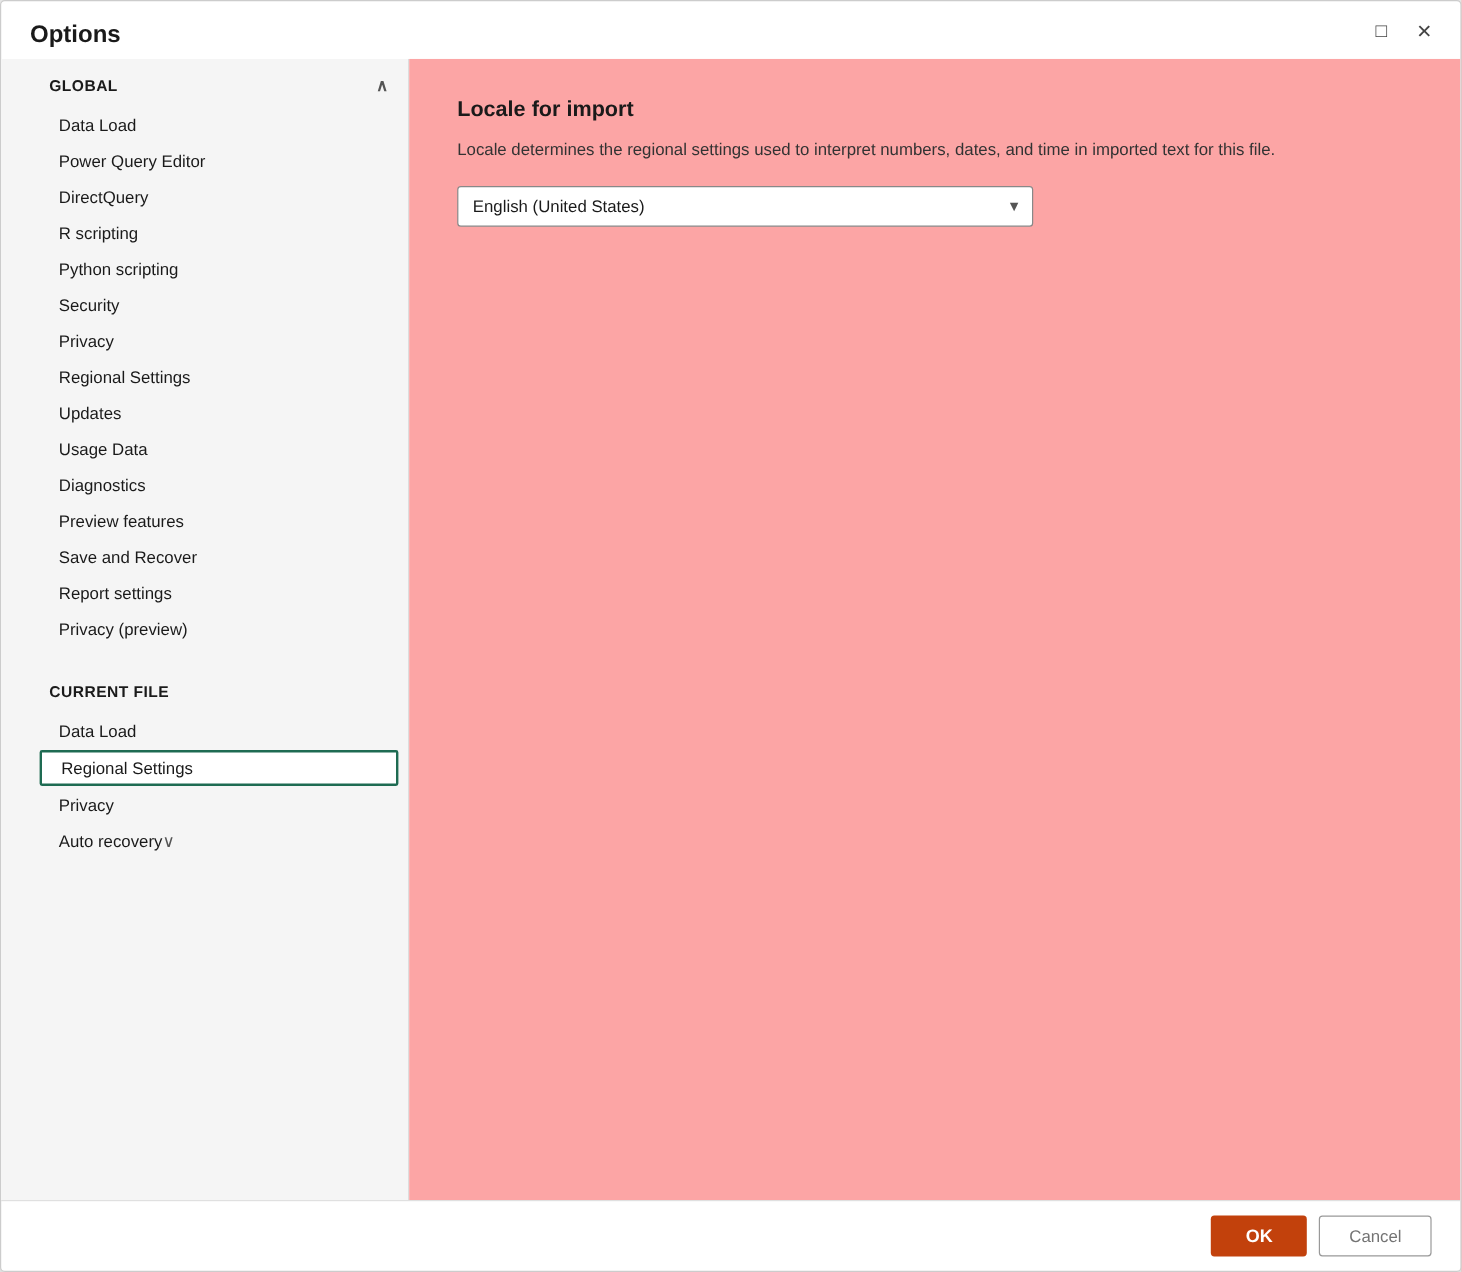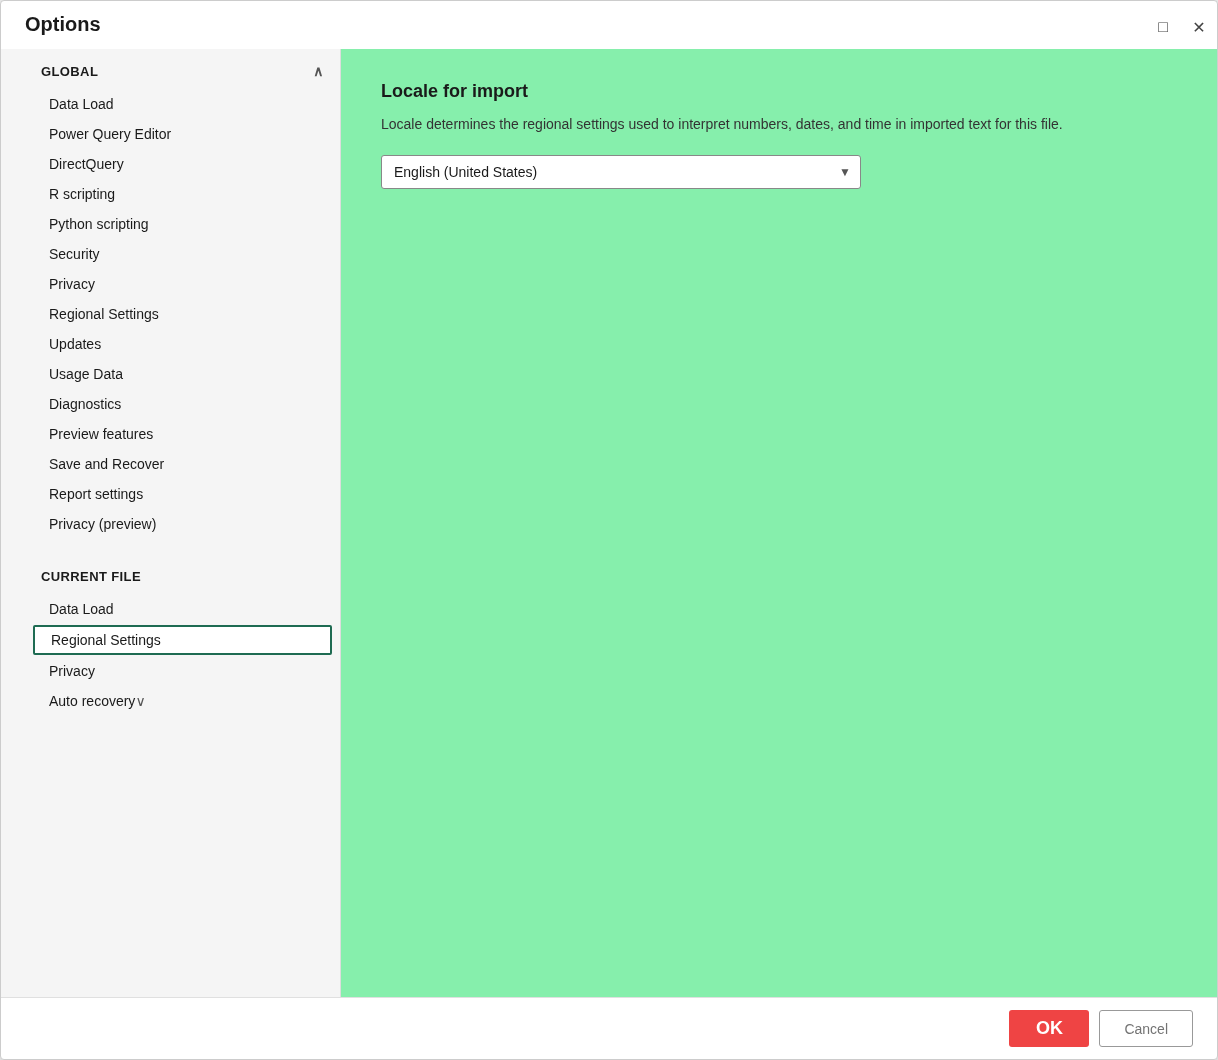--- a/index.html
+++ b/index.html
@@ -18,22 +18,22 @@
       background: #ffffff;
       border: 1px solid #cccccc;
       border-radius: 4px;
       box-shadow: 0 4px 20px rgba(0,0,0,0.2);
       display: flex;
       flex-direction: column;
       position: relative;
     }
     .title-bar {
       display: flex;
-      align-items: flex-start;
-      padding: 12px 4px 8px 24px;
+      align-items: flex-end;
+      padding: 12px 16px 8px 24px;
       flex-shrink: 0;
     }
     .dialog-title {
       font-size: 20px;
       font-weight: 600;
       color: #1a1a1a;
       flex: 1;
     }
     .title-controls {
       display: flex;
@@ -107,21 +107,21 @@
       border: 2px solid #1e6b52;
       border-radius: 2px;
       font-weight: 500;
       margin: 1px 8px 1px 32px;
       padding: 5px 8px 5px 16px;
     }
     .main-content {
       flex: 1;
       padding: 32px 40px;
       overflow-y: auto;
-      background: #86efac;
+      background: #fca5a5;
     }
     .content-title {
       font-size: 18px;
       font-weight: 600;
       color: #1a1a1a;
       margin-bottom: 12px;
     }
     .content-desc {
       font-size: 14px;
       color: #333;
@@ -157,26 +157,26 @@
     }
     .dialog-footer {
       display: flex;
       justify-content: flex-end;
       padding: 12px 24px;
       gap: 10px;
       border-top: 1px solid #e0e0e0;
       flex-shrink: 0;
     }
     .btn-ok {
-      background: #ef4444;
+      background: #c2410c;
       color: #ffffff;
       border: none;
       border-radius: 3px;
       padding: 8px 24px;
-      font-size: 18px;
+      font-size: 15px;
       font-weight: 600;
       cursor: pointer;
       min-width: 80px;
     }
     .btn-cancel {
       background: #ffffff;
       color: #737373;
       border: 1px solid #999;
       border-radius: 3px;
       padding: 8px 24px;

